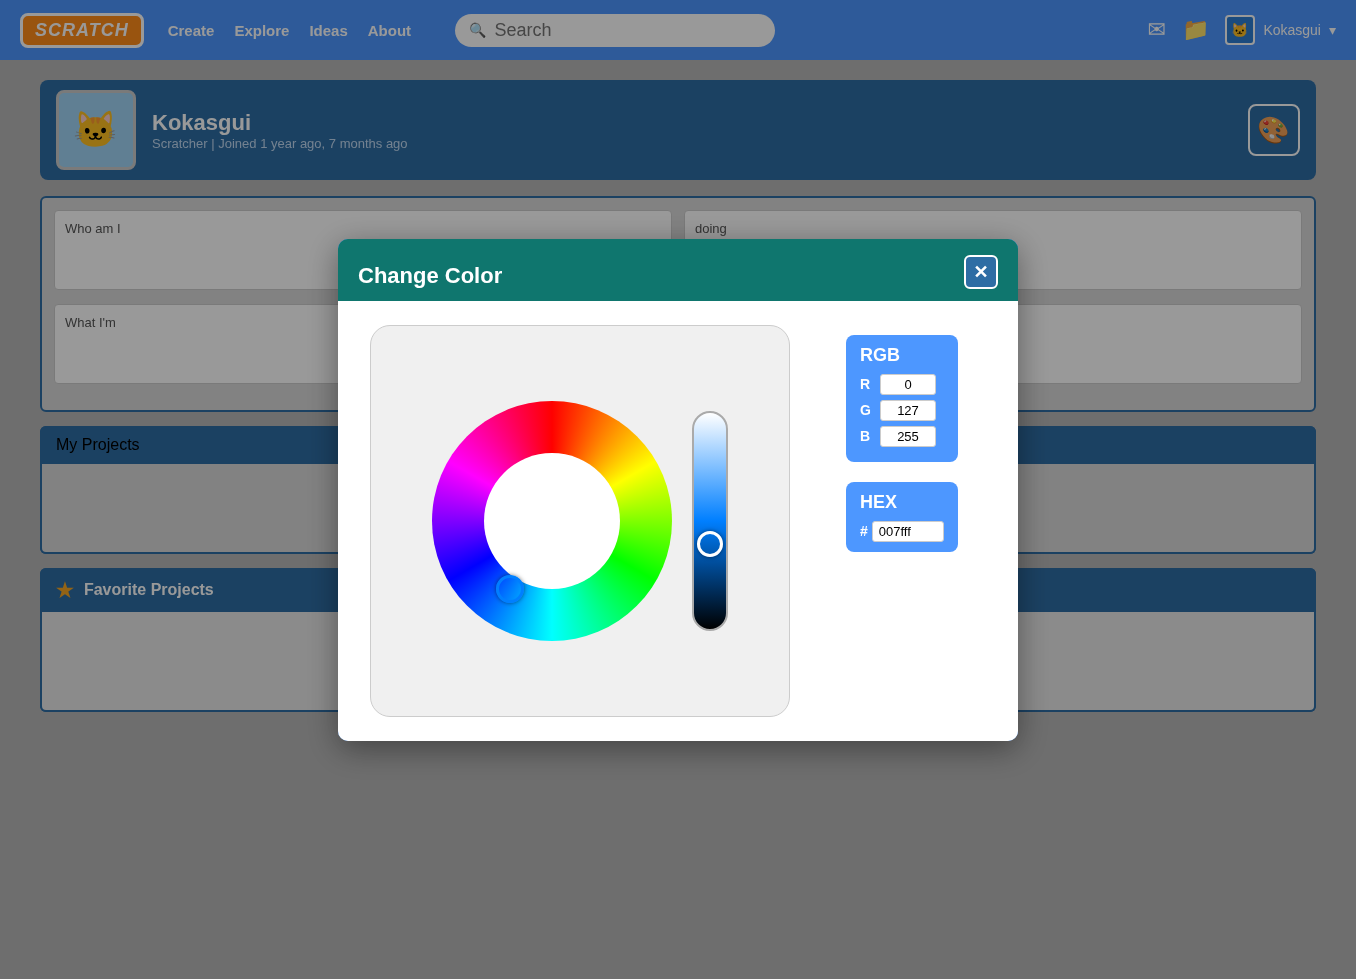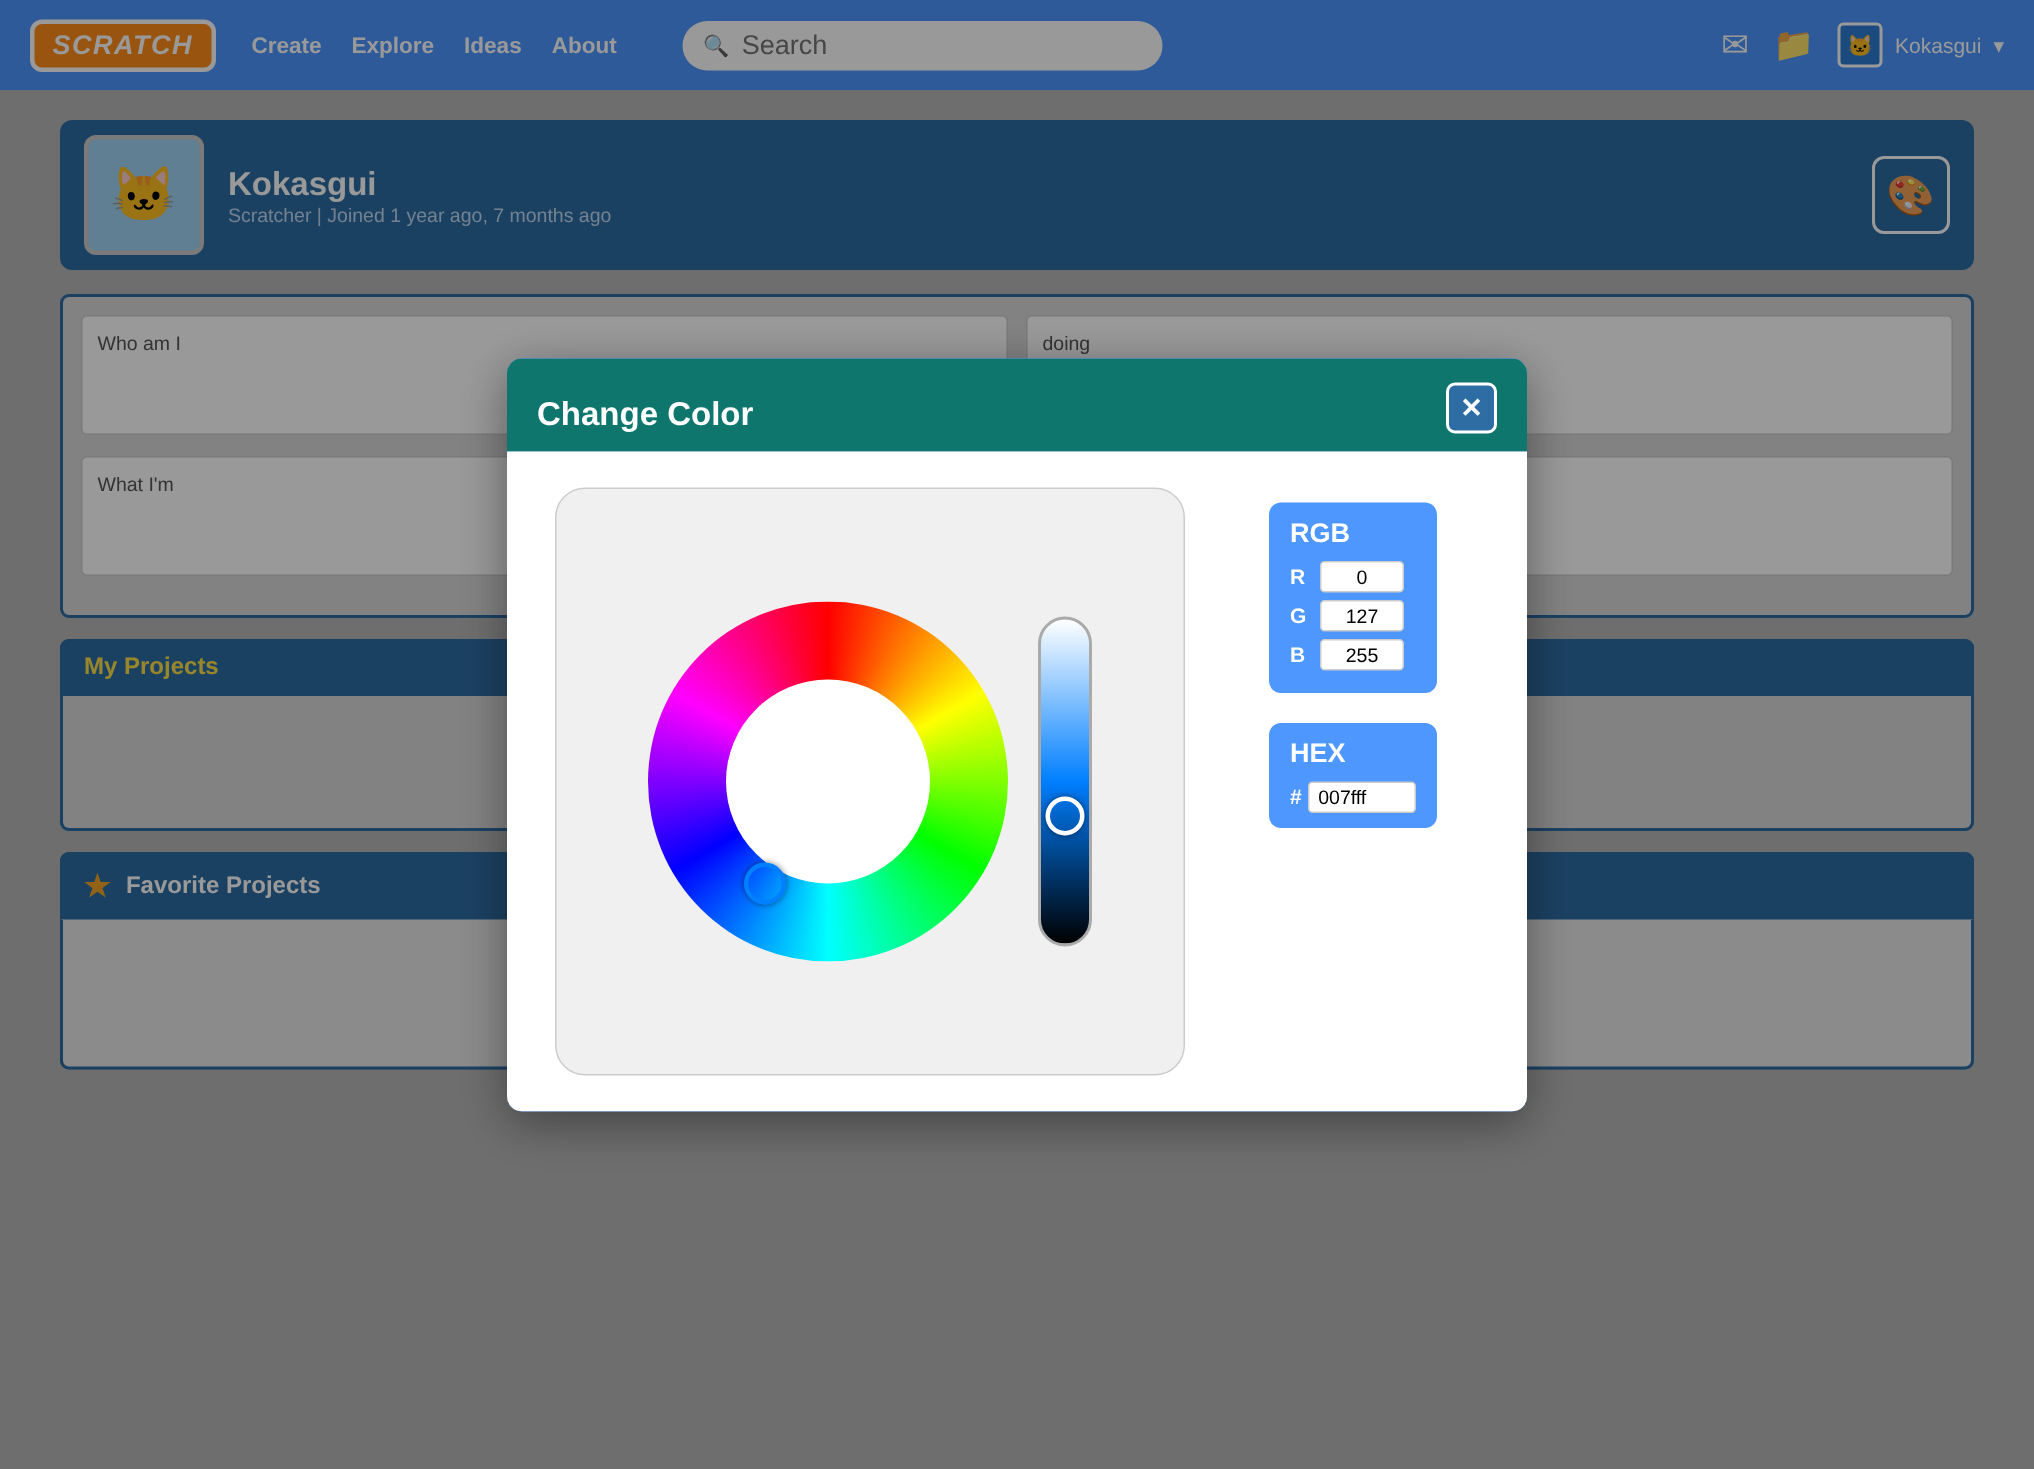--- a/index.html
+++ b/index.html
@@ -185,23 +185,23 @@
 
     
     .my-projects {
       background: #2e6da4;
       border-radius: 6px;
       margin-bottom: 14px;
     }
     .section-header {
       background: #2e6da4;
       padding: 10px 16px;
-      color: #fde047;
+      color: #000000;
       font-size: 16px;
-      font-weight: bold;
+      font-weight: normal;
       border-radius: 6px 6px 0 0;
     }
     .section-body {
       background: #d9d9d9;
       border: 2px solid #2e6da4;
       border-top: none;
       border-radius: 0 0 6px 6px;
       min-height: 90px;
     }
 

